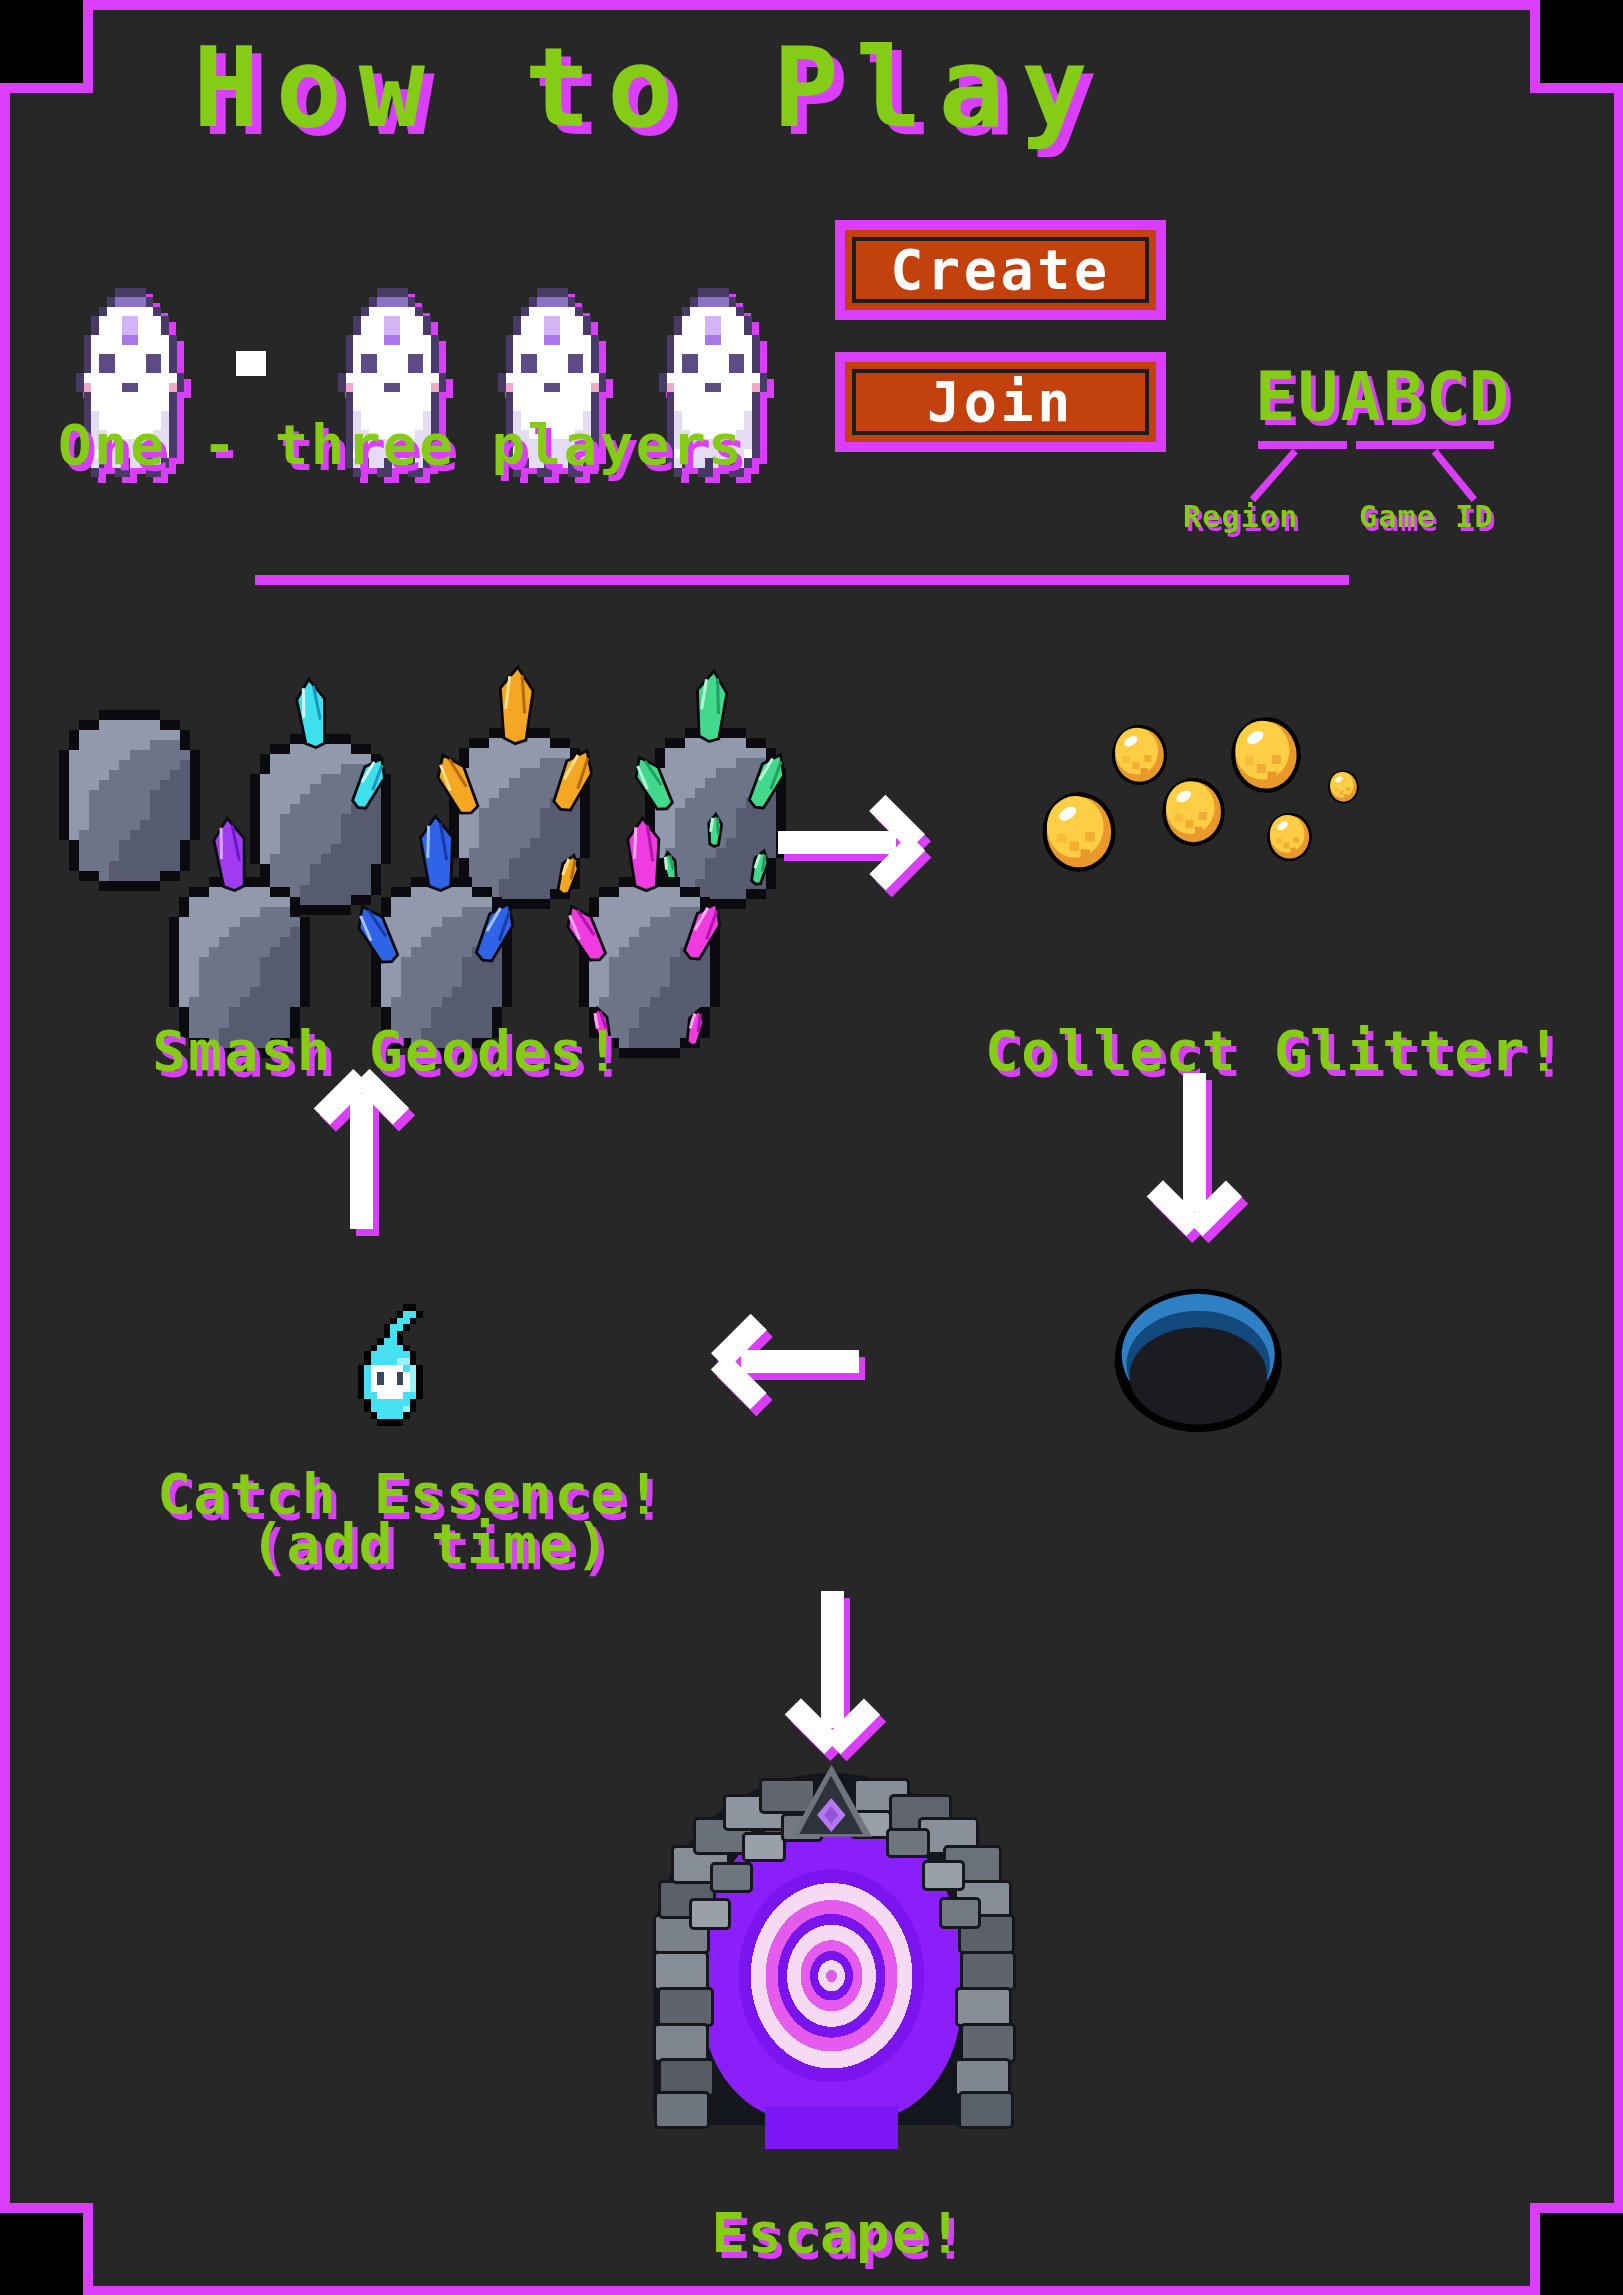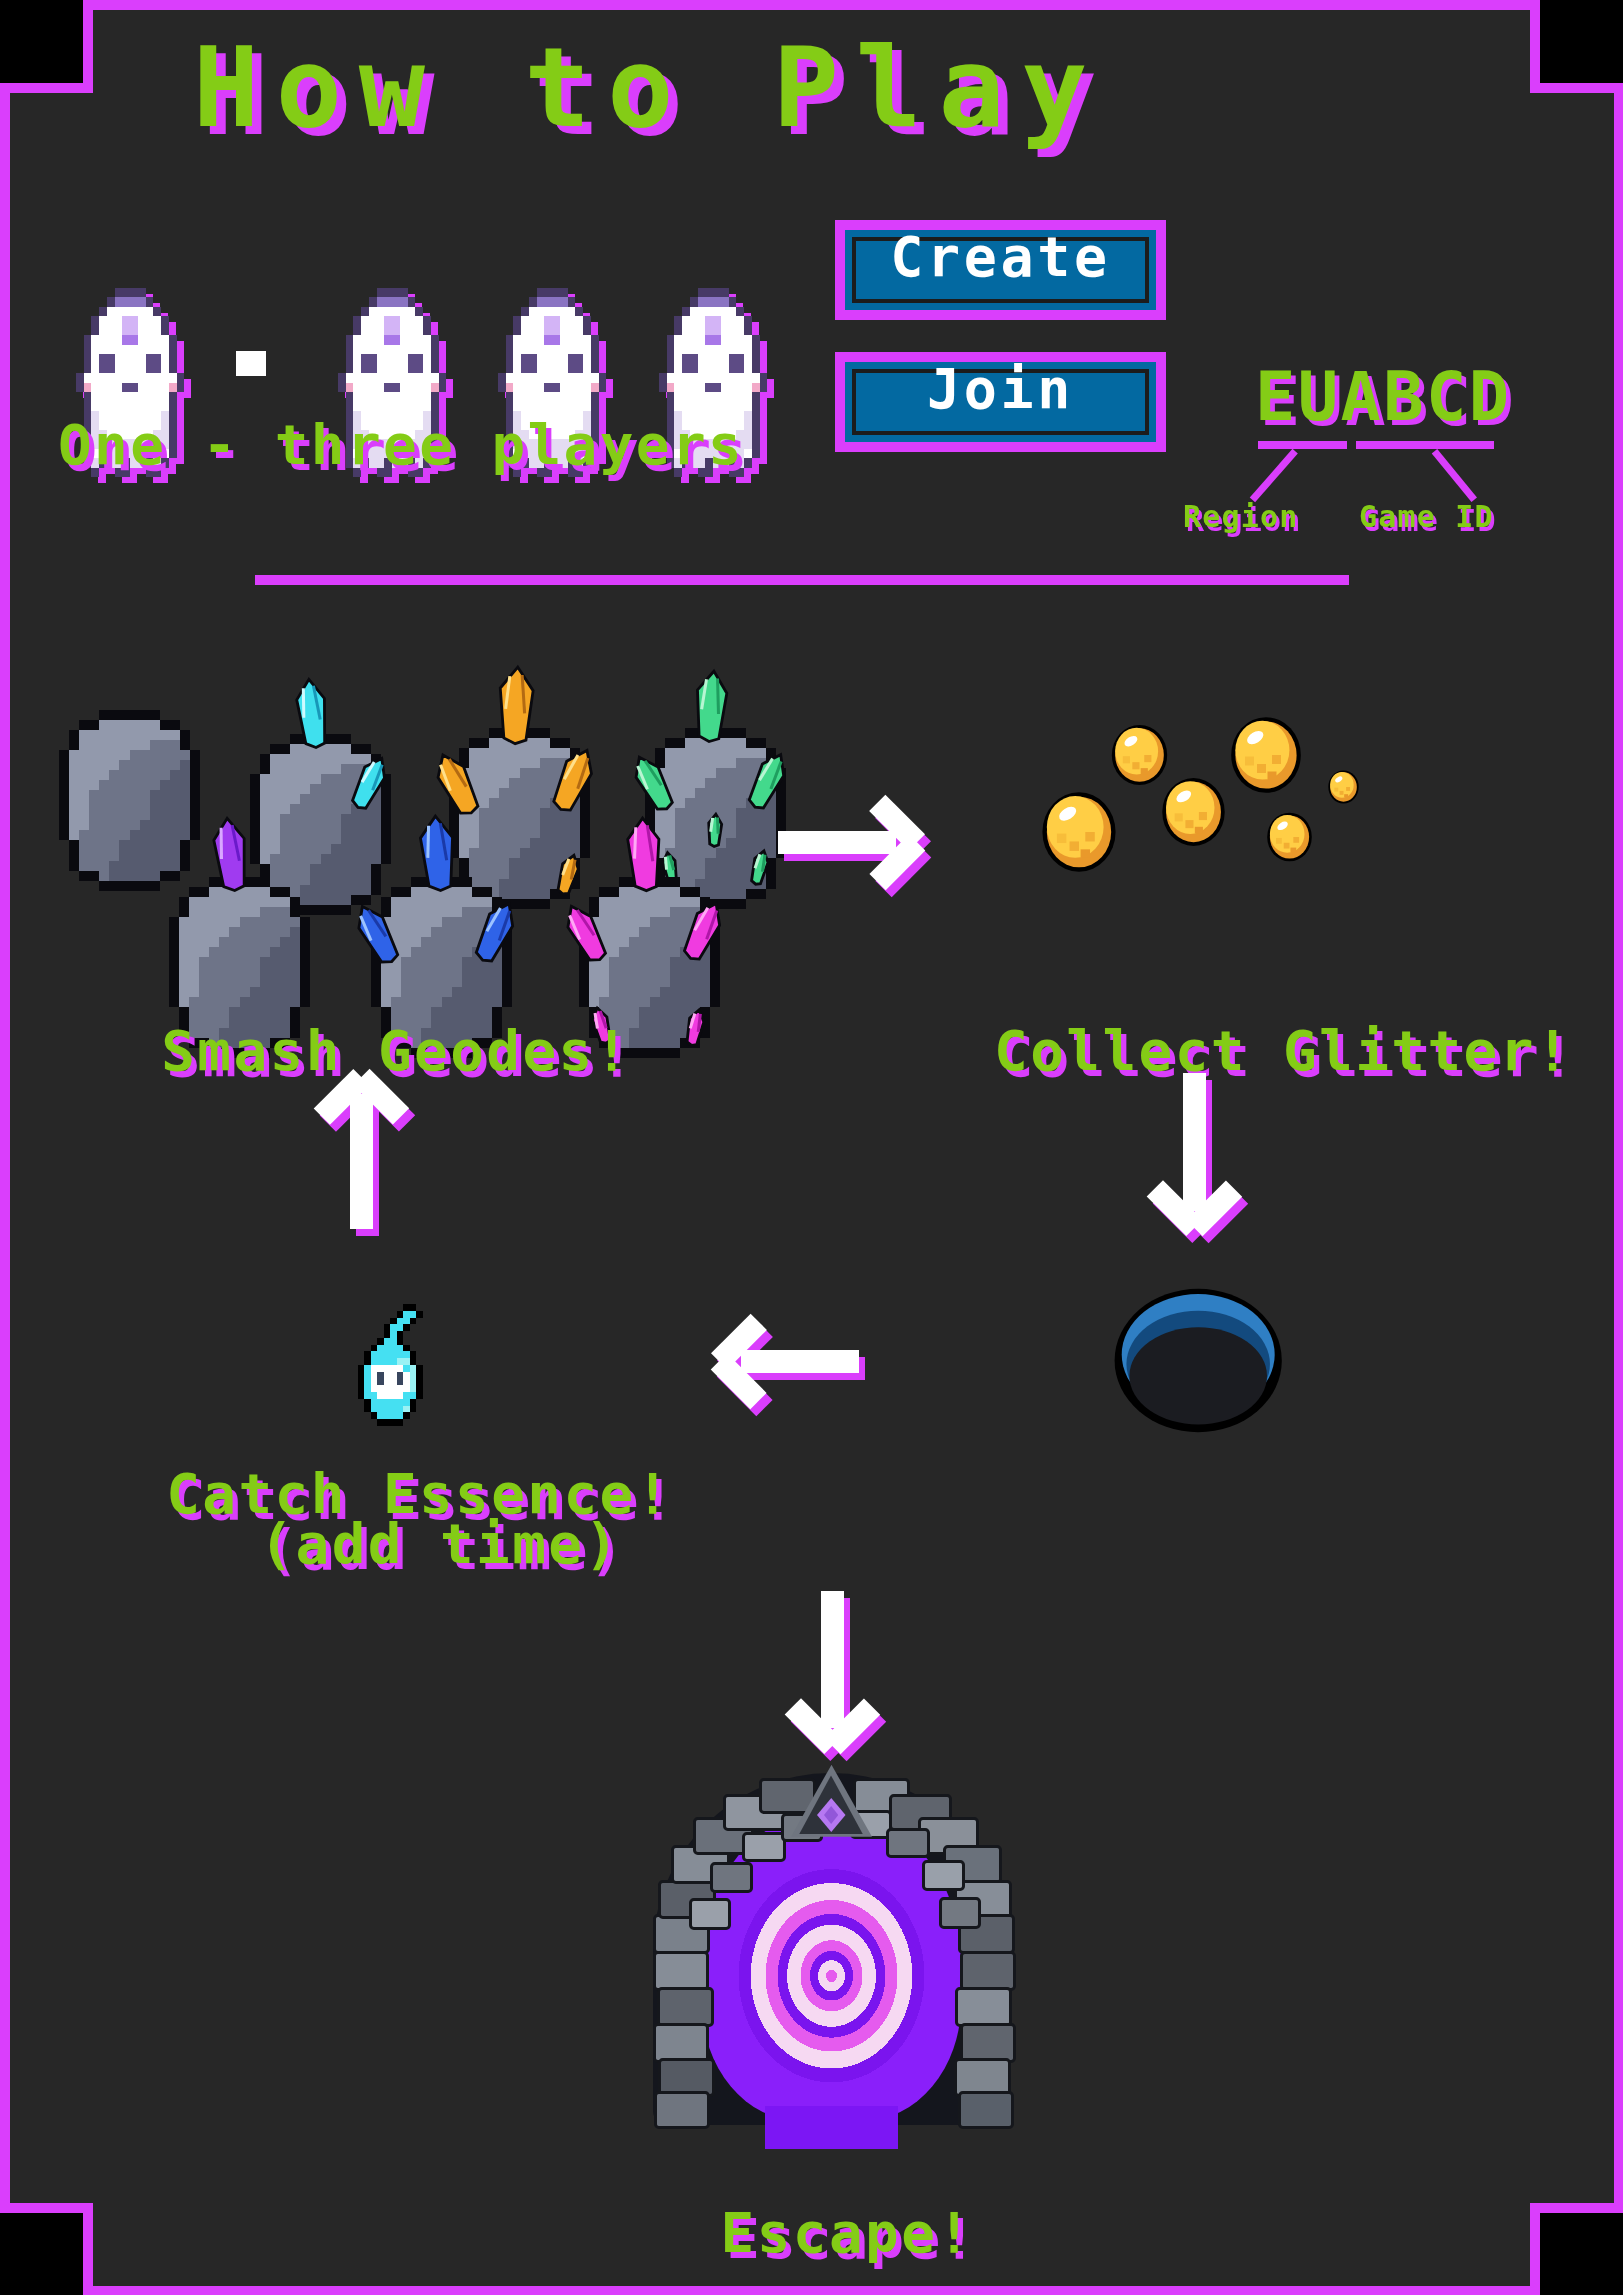--- a/index.html
+++ b/index.html
@@ -3,26 +3,26 @@
 <meta charset="utf-8">
 <style>
   html,body{margin:0;padding:0;background:#000;}
   .page{position:relative;width:1623px;height:2295px;background:#000;overflow:hidden;
         font-family:"DejaVu Sans Mono", monospace;font-weight:bold;}
   .abs{position:absolute;}
   .panel{left:9.5px;top:9.5px;width:1604px;height:2276px;background:#272727;}
   .mg{background:#da3efc;}
   .blk{background:#000;}
   .txt{color:#84cc16;white-space:nowrap;text-shadow:5.3px 6px 0 #da3efc;line-height:1;}
-  .ctr{transform:translateX(-50%);margin-left:9px;}
+  .ctr{transform:translateX(-50%);}
   .title{font-size:110px;letter-spacing:16.6px;text-shadow:9.5px 8.3px 0 #da3efc;}
   .lbl{font-size:56px;letter-spacing:2.4px;}
   .small{font-size:30px;letter-spacing:1.2px;text-shadow:3px 3.6px 0 #da3efc;}
   .code{font-size:67px;letter-spacing:2.4px;text-shadow:4.8px 5.3px 0 #da3efc;}
-  .btn{border:10.7px solid #da3efc;background:#0369a1;display:flex;align-items:flex-start;justify-content:center;}
+  .btn{border:10.7px solid #da3efc;background:#c2410c;display:flex;align-items:center;justify-content:center;}
   .btn::before{content:"";position:absolute;inset:7.1px;border:4.8px solid #1c1c1c;}
   .btn span{color:#fff;font-size:55px;letter-spacing:3.6px;line-height:1;position:relative;}
   .arrow{filter:drop-shadow(6.5px 7.1px 0 #da3efc);}
   .arrow .bar{position:absolute;background:#fff;}
   svg{display:block;overflow:visible;}
   .gem{clip-path:polygon(50% 0,100% 50%,50% 100%,0 50%);}
   .tri{clip-path:polygon(50% 0,100% 100%,0 100%);}
 </style>
 </head>
 <body>

